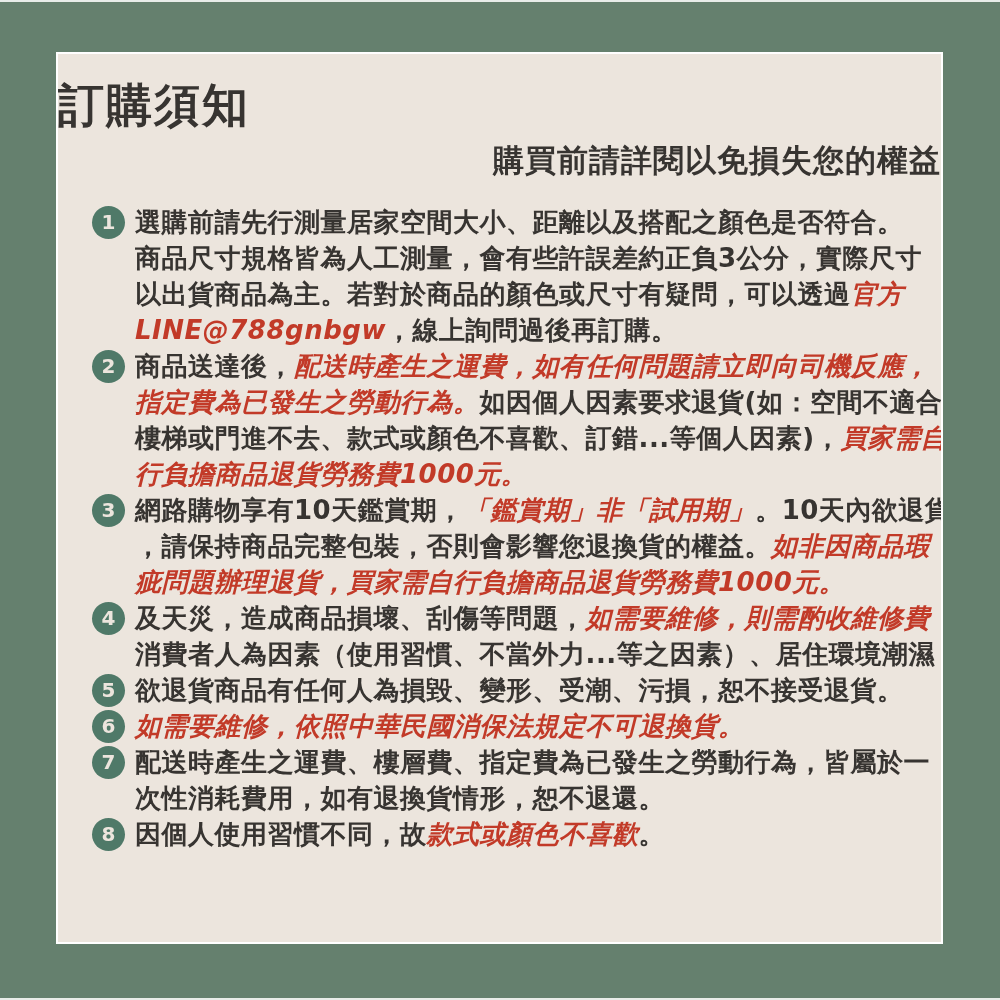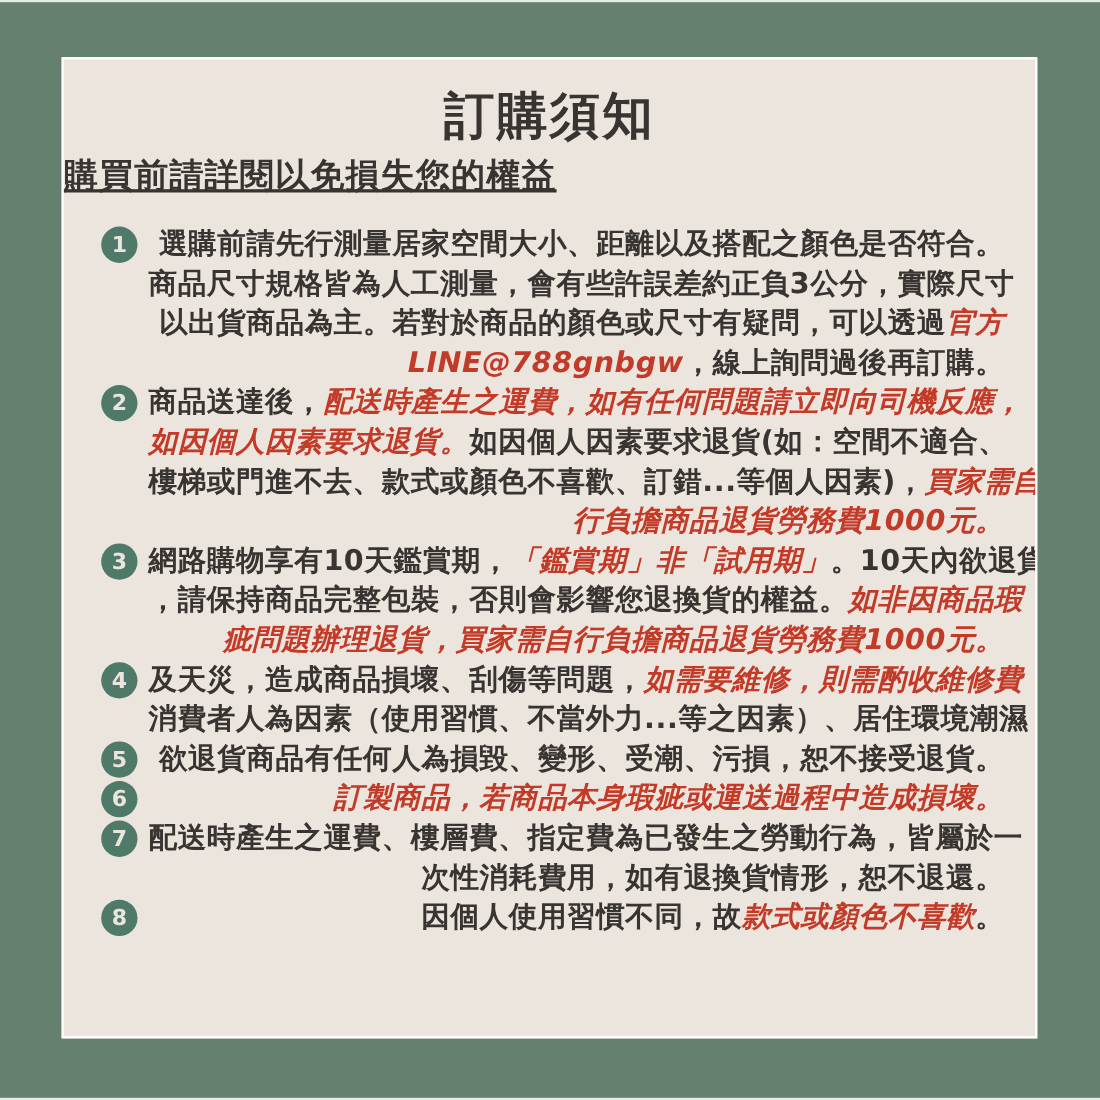--- a/index.html
+++ b/index.html
@@ -24,34 +24,33 @@
     position: absolute;
     left: 56px; top: 52px;
     width: 887px; height: 892px;
     box-sizing: border-box;
     background: var(--card, #ECE5DD);
     border: 2px solid #FFFFFF;
     overflow: hidden;
   }
   .page-title {
     margin-top: 24px;
-    text-align: center;
+    text-align: left;
     font-size: 46px;
     line-height: 55px;
     letter-spacing: 2px;
     color: var(--text, #373431);
   }
   .page-subtitle {
     margin-top: 8px;
-    text-align: left;
+    text-align: right;
     font-size: 31px;
     line-height: 39px;
     letter-spacing: 1px;
     color: var(--text, #373431);
-    text-decoration: underline;
   }
   .notice-list {
     margin: 24px 28px 0 34px;
     font-size: 26px;
     line-height: 36px;
     letter-spacing: 0.5px;
     color: var(--text, #373431);
   }
   .item {
     position: relative;
@@ -62,21 +61,21 @@
     left: 0; top: 2px;
     width: 33px; height: 33px;
     border-radius: 50%;
     background: var(--badge, #4F7968);
     color: var(--card, #ECE5DD);
     font-size: 20px;
     line-height: 33px;
     letter-spacing: 0;
     text-align: center;
   }
-  .line { display: block; white-space: nowrap; text-align: right; }
+  .line { display: block; white-space: nowrap; }
   .red { color: var(--red, #C23A28); font-style: italic; }
 </style>
 </head>
 <body>
 
 <div class="page">
   <div class="edge-line edge-top"></div>
   <div class="edge-line edge-bottom"></div>
 
   <div class="card">
@@ -91,21 +90,21 @@
             <span class="line"><span>選購前請先行測量居家空間大小、距離以及搭配之顏色是否符合。</span></span>
             <span class="line"><span>商品尺寸規格皆為人工測量，會有些許誤差約正負3公分，實際尺寸</span></span>
             <span class="line"><span>以出貨商品為主。若對於商品的顏色或尺寸有疑問，可以透過</span><span class="red">官方</span></span>
             <span class="line"><span class="red">LINE@788gnbgw</span><span>，線上詢問過後再訂購。</span></span>
           </div>
         </div>
         <div class="item">
           <span class="badge">2</span>
           <div>
             <span class="line"><span>商品送達後，</span><span class="red">配送時產生之運費，如有任何問題請立即向司機反應，</span></span>
-            <span class="line"><span class="red">如因個人因素要求退貨。</span><span>如因個人因素要求退貨(如：空間不適合、</span></span>
+            <span class="line"><span class="red">指定費為已發生之勞動行為。</span><span>如因個人因素要求退貨(如：空間不適合、</span></span>
             <span class="line"><span>樓梯或門進不去、款式或顏色不喜歡、訂錯...等個人因素)，</span><span class="red">買家需自</span></span>
             <span class="line"><span class="red">行負擔商品退貨勞務費1000元。</span></span>
           </div>
         </div>
         <div class="item">
           <span class="badge">3</span>
           <div>
             <span class="line"><span>網路購物享有10天鑑賞期，</span><span class="red">「鑑賞期」非「試用期」</span><span>。10天內欲退貨</span></span>
             <span class="line"><span>，請保持商品完整包裝，否則會影響您退換貨的權益。</span><span class="red">如非因商品瑕</span></span>
             <span class="line"><span class="red">疵問題辦理退貨，買家需自行負擔商品退貨勞務費1000元。</span></span>
@@ -120,21 +119,21 @@
         </div>
         <div class="item">
           <span class="badge">5</span>
           <div>
             <span class="line"><span>欲退貨商品有任何人為損毀、變形、受潮、污損，恕不接受退貨。</span></span>
           </div>
         </div>
         <div class="item">
           <span class="badge">6</span>
           <div>
-            <span class="line"><span class="red">訂製商品，若商品本身瑕疵或運送過程中造成損壞。</span></span>
+            <span class="line"><span class="red">如需要維修，依照中華民國消保法規定不可退換貨。</span></span>
           </div>
         </div>
         <div class="item">
           <span class="badge">7</span>
           <div>
             <span class="line"><span>配送時產生之運費、樓層費、指定費為已發生之勞動行為，皆屬於一</span></span>
             <span class="line"><span>次性消耗費用，如有退換貨情形，恕不退還。</span></span>
           </div>
         </div>
         <div class="item">

